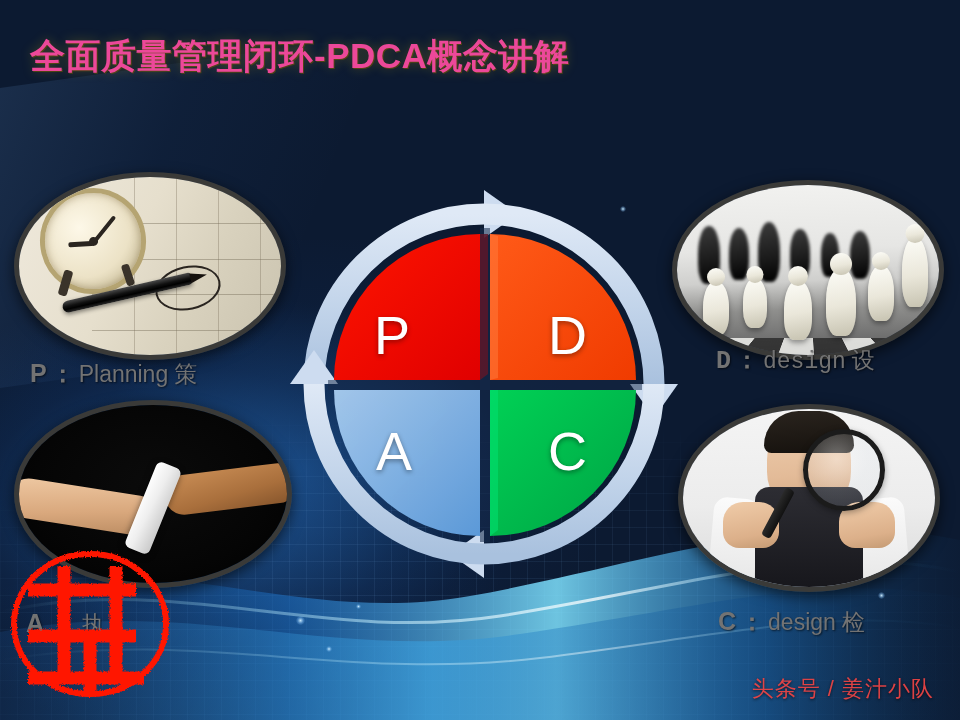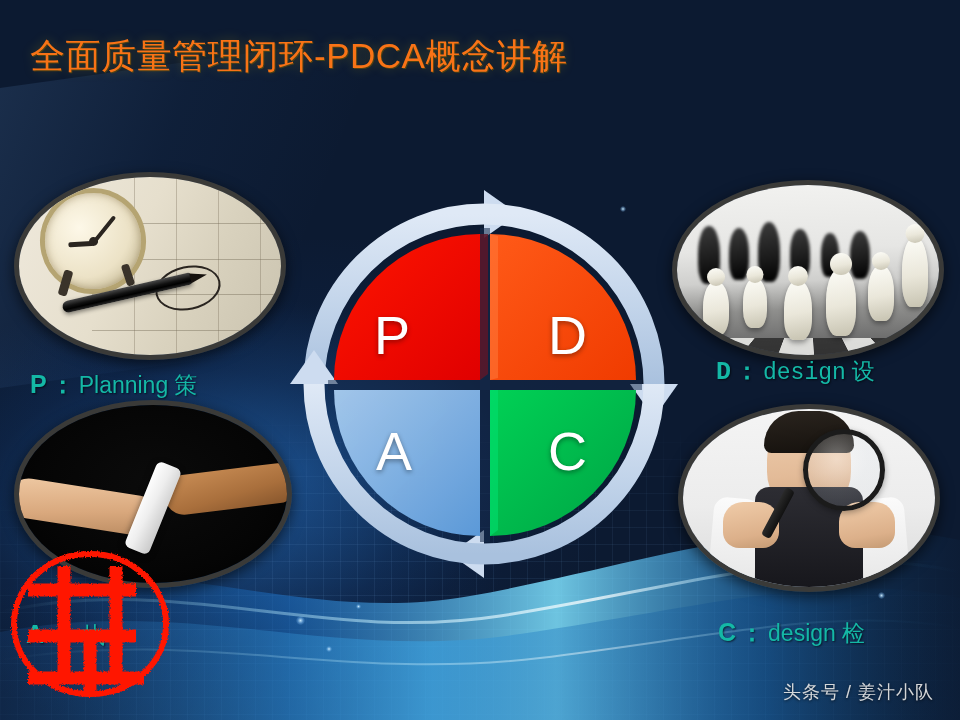--- a/index.html
+++ b/index.html
@@ -65,22 +65,22 @@
   
   .title-bar {
     position: absolute;
     left: 30px; top: 28px;
     width: 700px; height: 56px;
     display: flex;
     align-items: center;
   }
   .title-text {
     font-size: 35px;
-    font-weight: normal;
-    color: #f97316;
+    font-weight: bold;
+    color: #ec4899;
     letter-spacing: 0.5px;
     white-space: nowrap;
     text-shadow:
       1px 1px 0 rgba(120,90,0,0.55),
       0 0 12px rgba(255,225,0,0.25);
   }
 
   
   .photo {
     position: absolute;
@@ -261,24 +261,23 @@
     pointer-events: none;
   }
   #label-P { left: 96px;  top: 126px; }
   #label-D { left: 270px; top: 126px; }
   #label-A { left: 98px;  top: 242px; }
   #label-C { left: 270px; top: 242px; }
 
   
   .caption {
     position: absolute;
-    color: #14b8a6;
+    color: #737373;
     white-space: nowrap;
     text-shadow: 1px 1px 2px rgba(0,0,0,0.6);
-    margin-top: 11px;
   }
   .caption .key {
     font-size: 25px;
     font-weight: bold;
   }
   .caption .colon { font-size: 24px; font-weight: bold; padding: 0 4px; }
   .caption .val { font-size: 23px; font-weight: normal; }
   .caption .cn  { font-size: 23px; padding-left: 6px; }
 
   #cap-P { left: 30px;  top: 358px; }
@@ -291,22 +290,22 @@
     position: absolute;
     left: 6px; top: 548px;
     width: 168px; height: 152px;
     pointer-events: none;
   }
 
   
   #watermark {
     position: absolute;
     right: 26px; bottom: 16px;
-    color: #e5e5e5;
-    font-size: 18px;
+    color: #ef4444;
+    font-size: 22px;
     letter-spacing: 1px;
     opacity: 0.92;
     text-shadow: 0 1px 3px rgba(0,0,0,0.7);
   }
 </style>
 </head>
 <body>
 
 <div id="slide">
 

